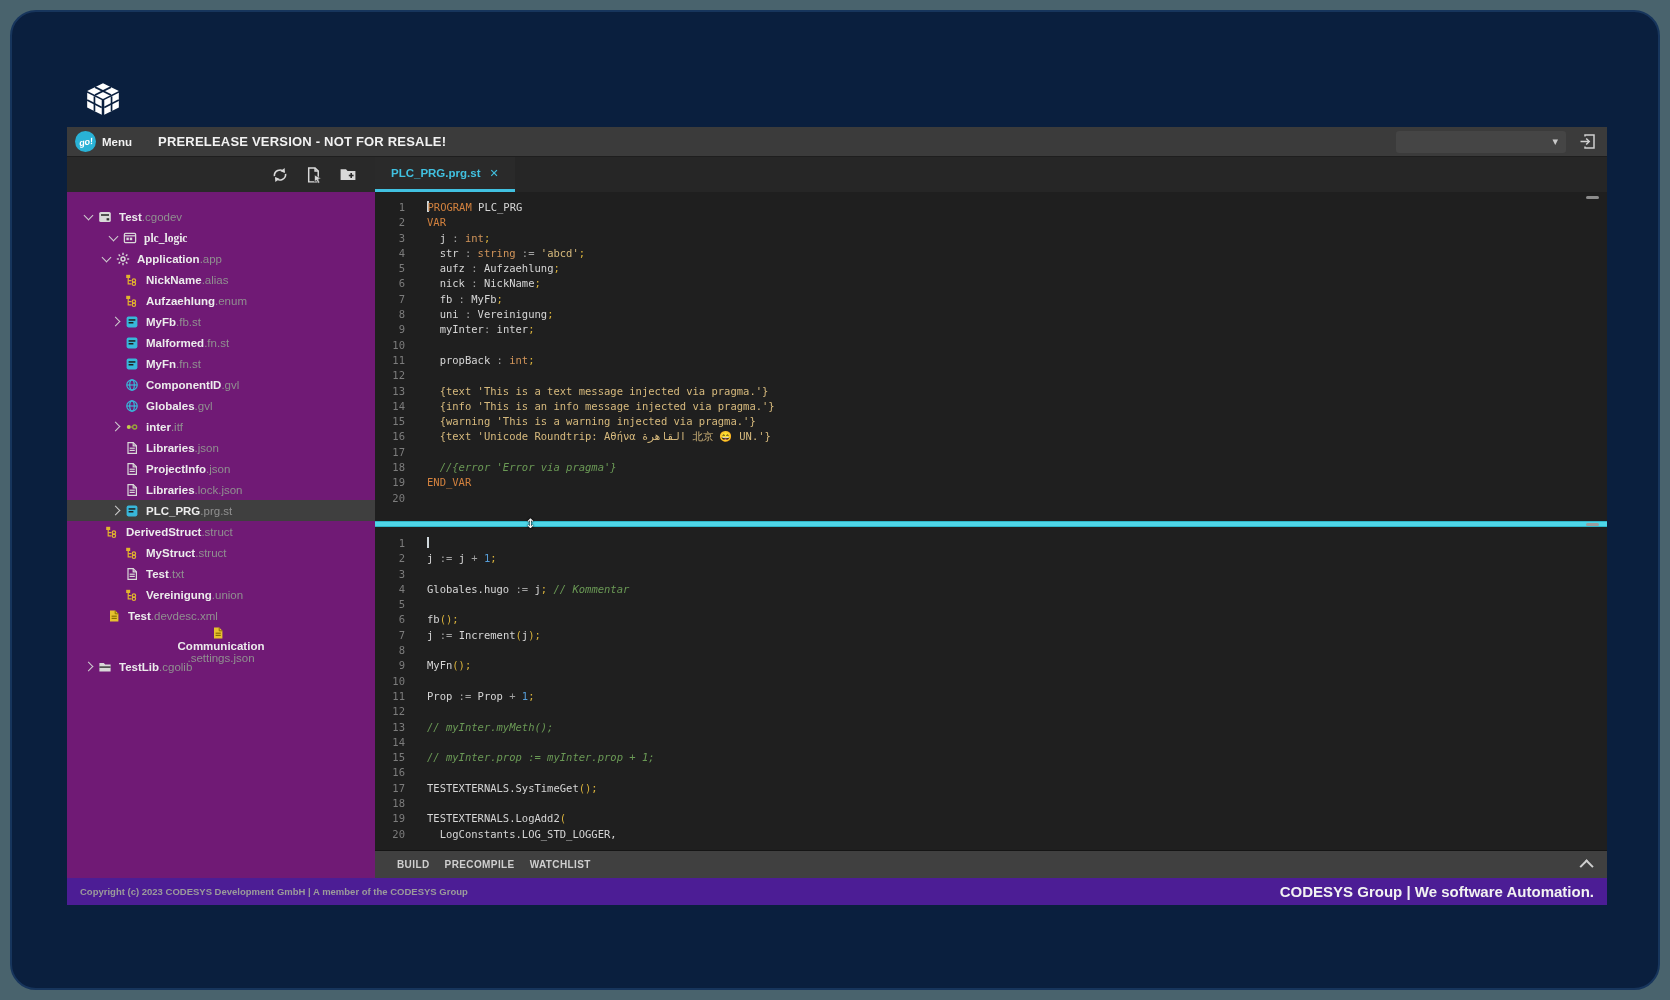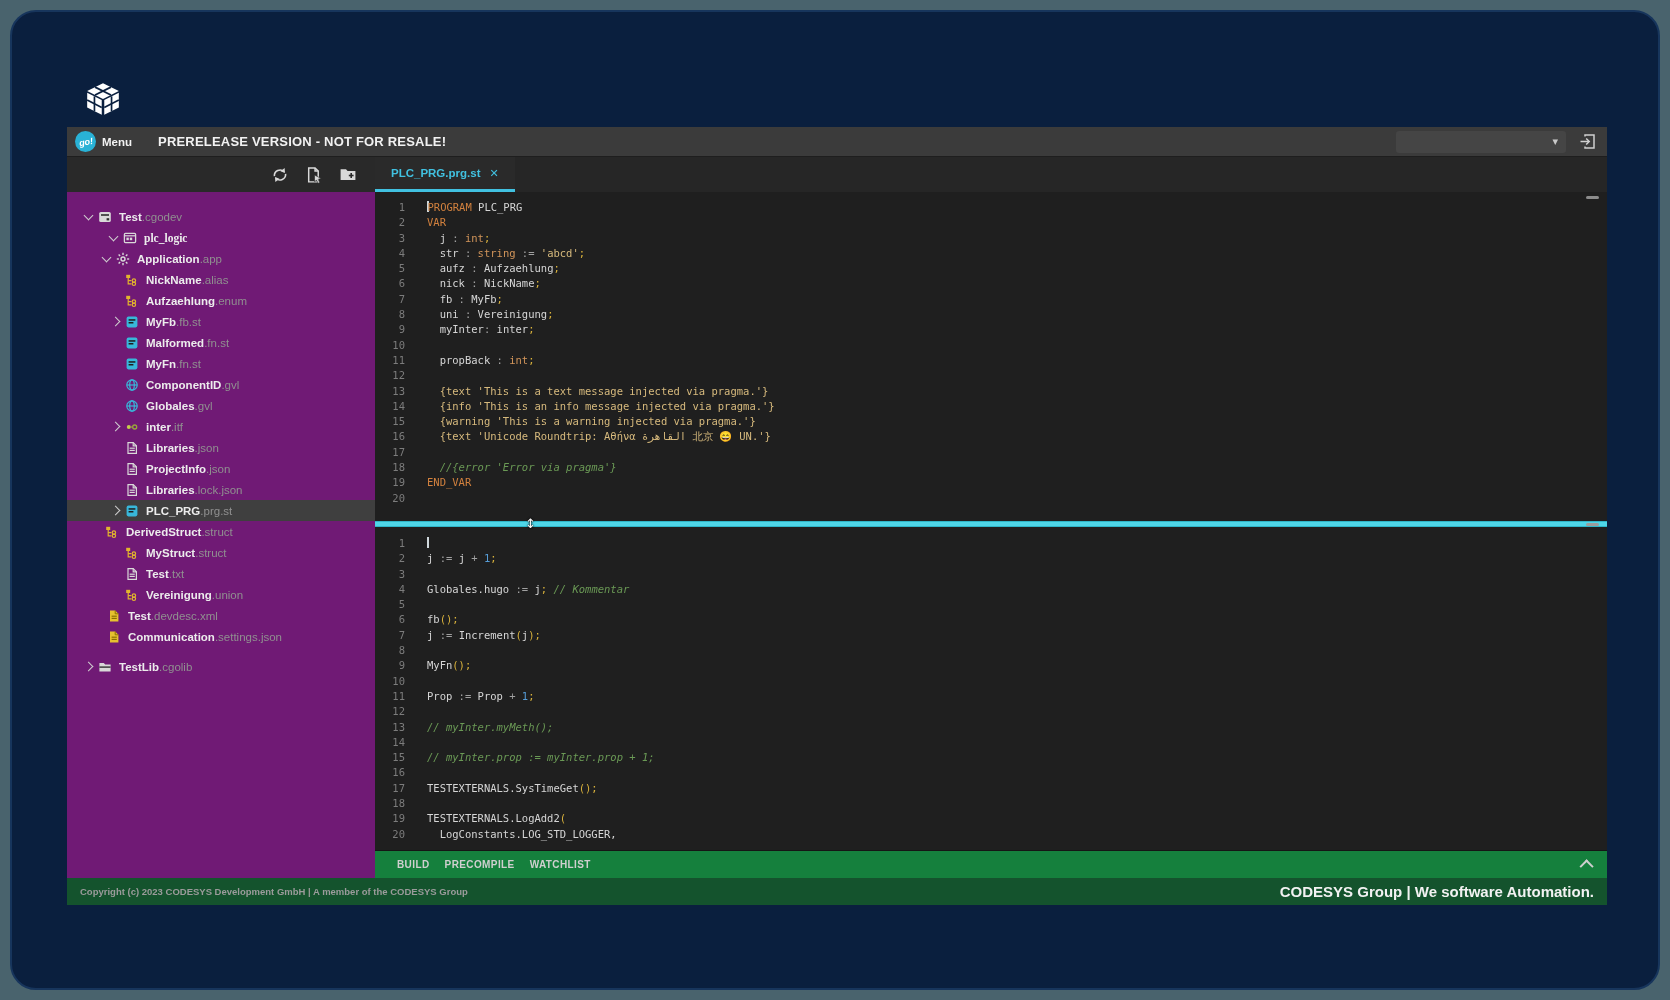--- a/index.html
+++ b/index.html
@@ -63,25 +63,25 @@
   .caret{display:inline-block;width:1.5px;height:11px;background:#cfd8dc;vertical-align:-1px;margin-right:-1px;}
   .dash{position:absolute;width:13px;height:3px;background:#8c8c8c;border-radius:1.5px;}
   .dash.t{top:4px;right:8px;}
 
   .splitter{height:6px;flex:0 0 auto;background:#4fd6e8;position:relative;border-top:1px solid #2fb6c9;border-bottom:1px solid #2fb6c9;box-sizing:border-box;}
   .split-cursor{position:absolute;left:150px;top:-6px;color:#f5f5f5;font-size:13px;line-height:16px;font-family:"DejaVu Sans",sans-serif;
                 text-shadow:0 0 2px #000,0 0 2px #000;}
   .split-dash{position:absolute;right:8px;top:0.5px;width:13px;height:3px;background:#9c9c9c;border-radius:1.5px;}
 
   
-  .buildbar{height:28px;flex:0 0 auto;background:#15803d;border-top:1px solid #151515;display:flex;align-items:center;gap:15px;
+  .buildbar{height:28px;flex:0 0 auto;background:#404040;border-top:1px solid #151515;display:flex;align-items:center;gap:15px;
             padding:0 14px 0 22px;box-sizing:border-box;}
   .bitem{color:#cfcfcf;font-size:10px;font-weight:bold;letter-spacing:.4px;cursor:pointer;}
   .chev-up{margin-left:auto;width:8px;height:8px;border-left:2px solid #cfcfcf;border-top:2px solid #cfcfcf;transform:rotate(45deg) translateY(2px);cursor:pointer;}
-  .footer{height:27px;flex:0 0 auto;background:#14532d;display:flex;align-items:center;padding:0 13px;box-sizing:border-box;}
+  .footer{height:27px;flex:0 0 auto;background:#4c1d95;display:flex;align-items:center;padding:0 13px;box-sizing:border-box;}
   .foot-left{color:#9b9b9b;font-size:9.5px;font-weight:bold;}
   .foot-right{margin-left:auto;color:#f2f2f2;font-size:15px;font-weight:bold;}
 </style>
 </head>
 <body>
 
 <div class="stage">
   <div class="navy">
     <svg class="cube" viewBox="0 0 36 32">
       <g fill="#ffffff">
@@ -454,21 +454,21 @@
                 <svg viewBox="0 0 14 14">
                   <path d="M3 1.6 H8.2 L11.4 4.8 V12.4 H3 Z" fill="#e6c12f"></path>
                   <path d="M8.2 1.6 V4.8 H11.4" fill="none" stroke="#8a6d00" stroke-width="1"></path>
                   <line x1="4.6" y1="7.2" x2="9.8" y2="7.2" stroke="#8a6d00" stroke-width="1.2"></line>
                   <line x1="4.6" y1="9.4" x2="9.8" y2="9.4" stroke="#8a6d00" stroke-width="1.2"></line>
                 </svg>
               </span>
               <span class="tname">Test</span>
               <span class="text">.devdesc.xml</span>
             </div>
-            <div class="trow" style="padding-left: 22px;">
+            <div class="trow" style=" flex-direction: column;">
               <span class="chevslot"></span>
               <span class="ticon">
                 <svg viewBox="0 0 14 14">
                   <path d="M3 1.6 H8.2 L11.4 4.8 V12.4 H3 Z" fill="#e6c12f"></path>
                   <path d="M8.2 1.6 V4.8 H11.4" fill="none" stroke="#8a6d00" stroke-width="1"></path>
                   <line x1="4.6" y1="7.2" x2="9.8" y2="7.2" stroke="#8a6d00" stroke-width="1.2"></line>
                   <line x1="4.6" y1="9.4" x2="9.8" y2="9.4" stroke="#8a6d00" stroke-width="1.2"></line>
                 </svg>
               </span>
               <span class="tname">Communication</span>

